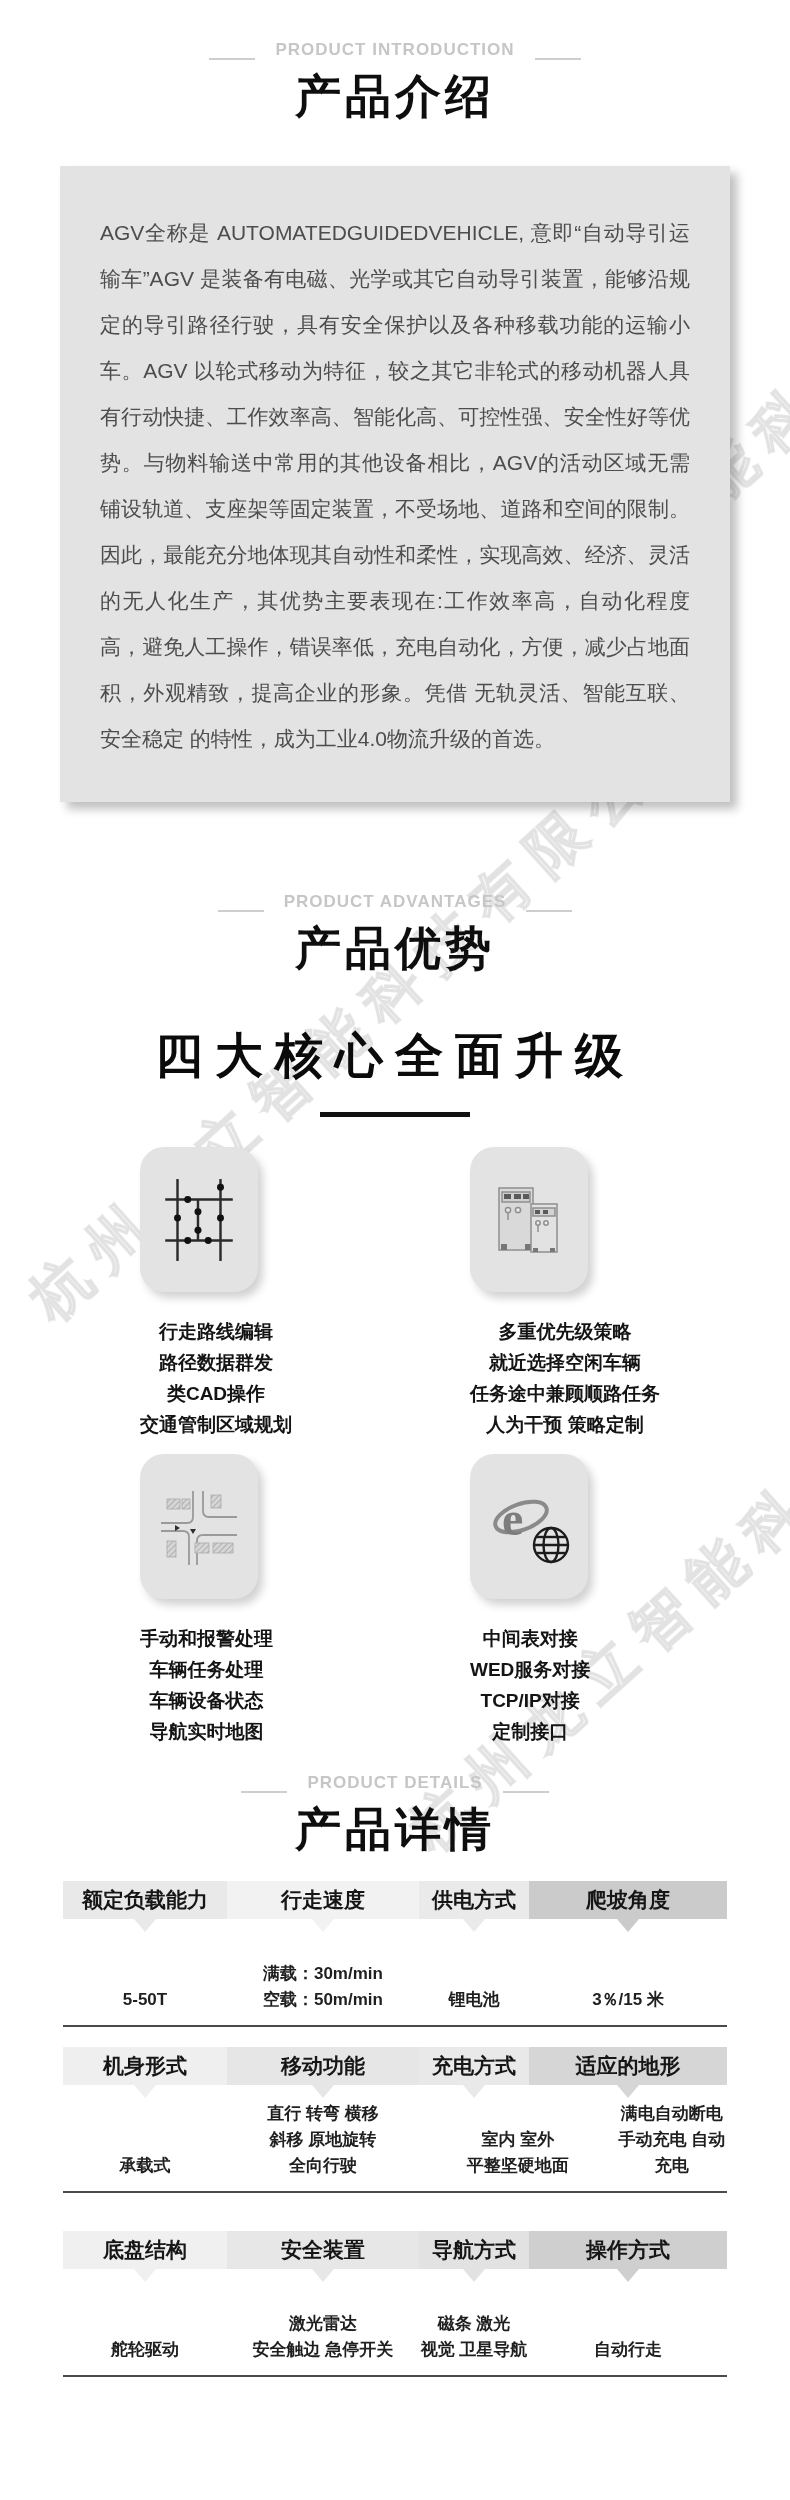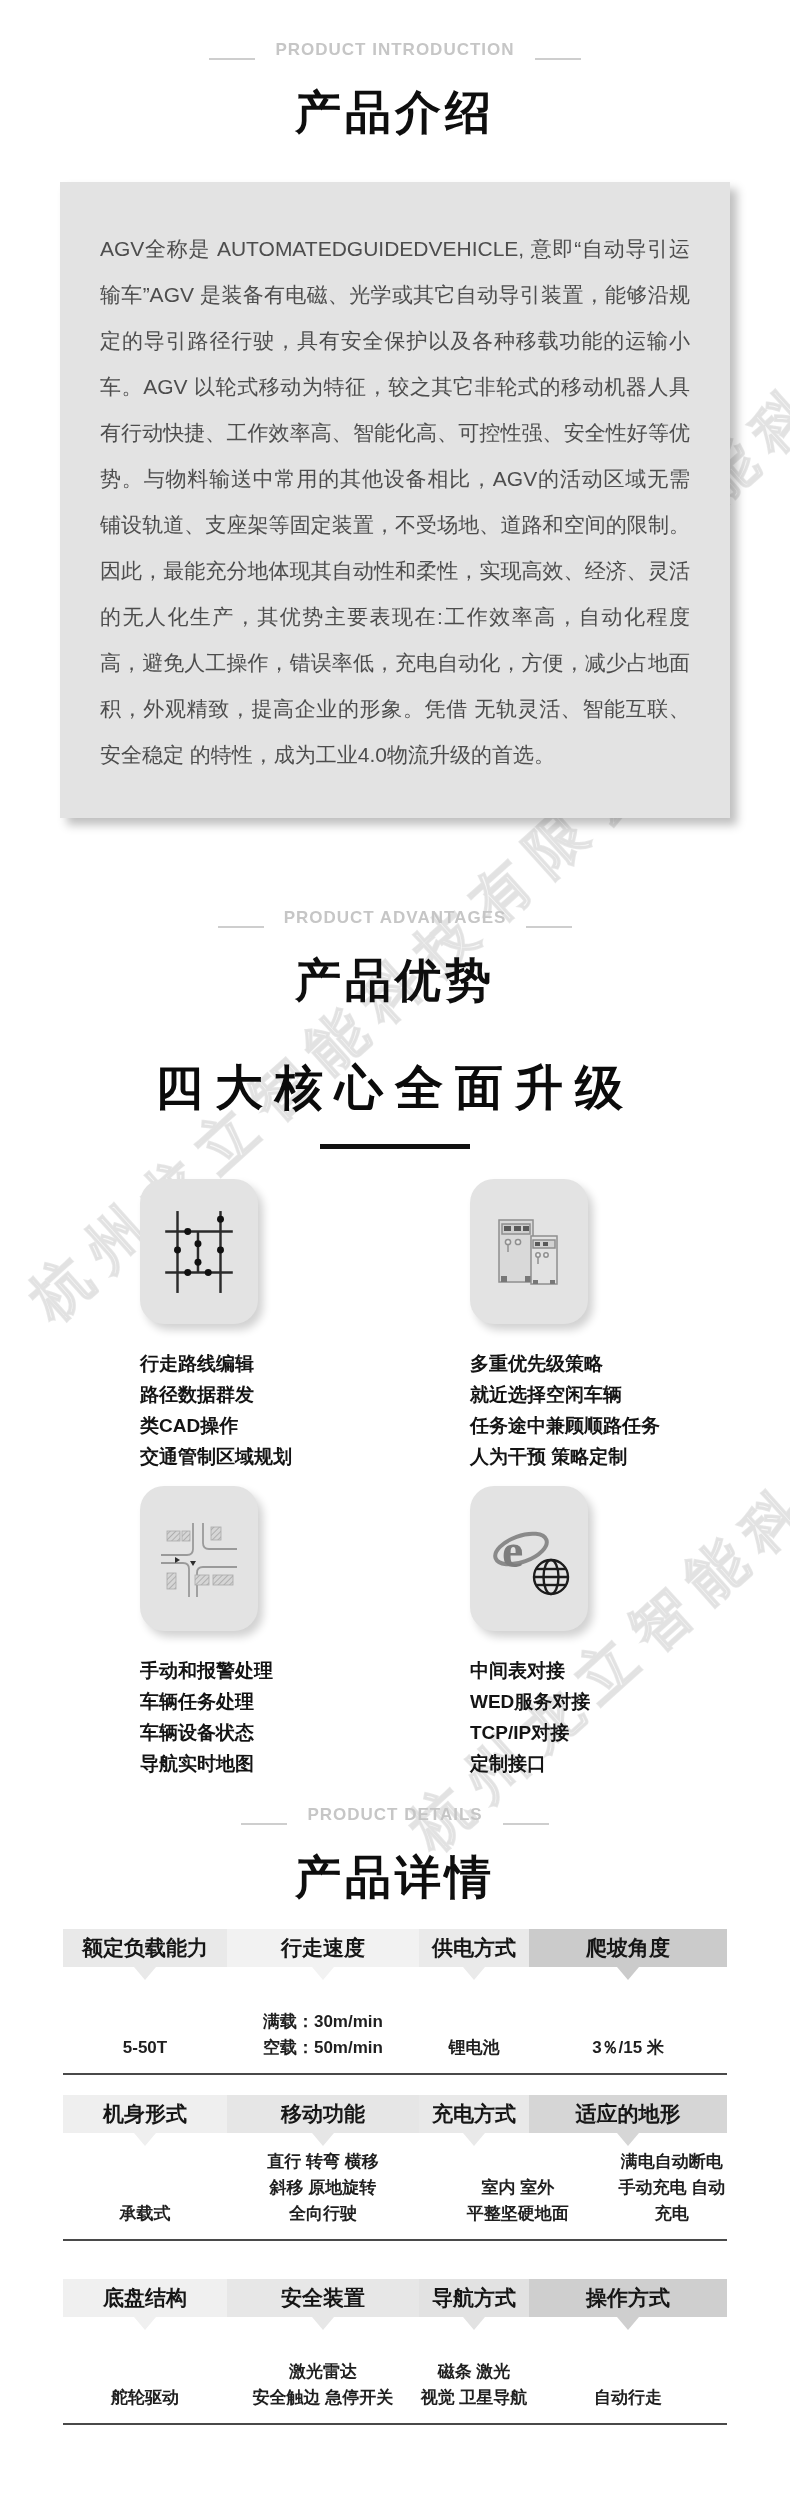--- a/index.html
+++ b/index.html
@@ -13,35 +13,35 @@
   .wm1{left:430px;top:700px;}
   .wm2{left:40px;top:1270px;}
   .wm3{left:420px;top:1800px;}
 
   .content{position:relative;z-index:1;}
 
   
   .eyebrow{display:flex;align-items:flex-end;justify-content:center;gap:20px;
            color:#c6c6c6;font-size:17px;font-weight:700;letter-spacing:1px;}
   .eyebrow .dash{width:46px;height:2px;background:#cecece;}
-  .sec-title{text-align:center;color:#0e0e0e;font-size:46px;font-weight:900;letter-spacing:4px;margin-top:22px;}
+  .sec-title{text-align:center;color:#0e0e0e;font-size:46px;font-weight:900;letter-spacing:4px;margin-top:6px;}
 
   
   .intro-head{padding-top:40px;}
   .intro-box{width:670px;margin:38px auto 0;box-sizing:border-box;background:#e3e3e3;
              padding:44px 40px 40px;box-shadow:7px 7px 9px rgba(0,0,0,0.25);
              color:#4d4d4d;font-size:21px;line-height:46px;text-align:justify;}
 
   
   .adv-head{margin-top:90px;}
   .headline1{margin-top:44px;text-align:center;color:#0b0b0b;font-size:48px;font-weight:900;letter-spacing:12px;}
   .headline2{margin-top:8px;text-align:center;color:#0b0b0b;font-size:44px;font-weight:900;letter-spacing:15px;}
   .head-underline{width:150px;height:5px;background:#111;margin:24px auto 0;}
 
-  .features{margin:30px 0 0 140px;display:grid;grid-template-columns:240px 240px;column-gap:90px;row-gap:14px;}
+  .features{margin:30px 0 0 140px;display:grid;grid-template-columns:240px 240px;column-gap:90px;row-gap:14px;text-align:center;}
   .feature{display:flex;flex-direction:column;align-items:flex-start;}
   .icon-box{width:118px;height:145px;background:#e3e3e3;border-radius:24px;
             display:flex;align-items:center;justify-content:center;
             box-shadow:5px 6px 8px rgba(0,0,0,0.18);}
   .feature-lines{margin-top:24px;}
   .fline{font-size:19px;font-weight:700;color:#141414;line-height:31px;}
 
   
   .det-head{margin-top:26px;}
   .spec-table{width:664px;margin:16px auto 0;}

